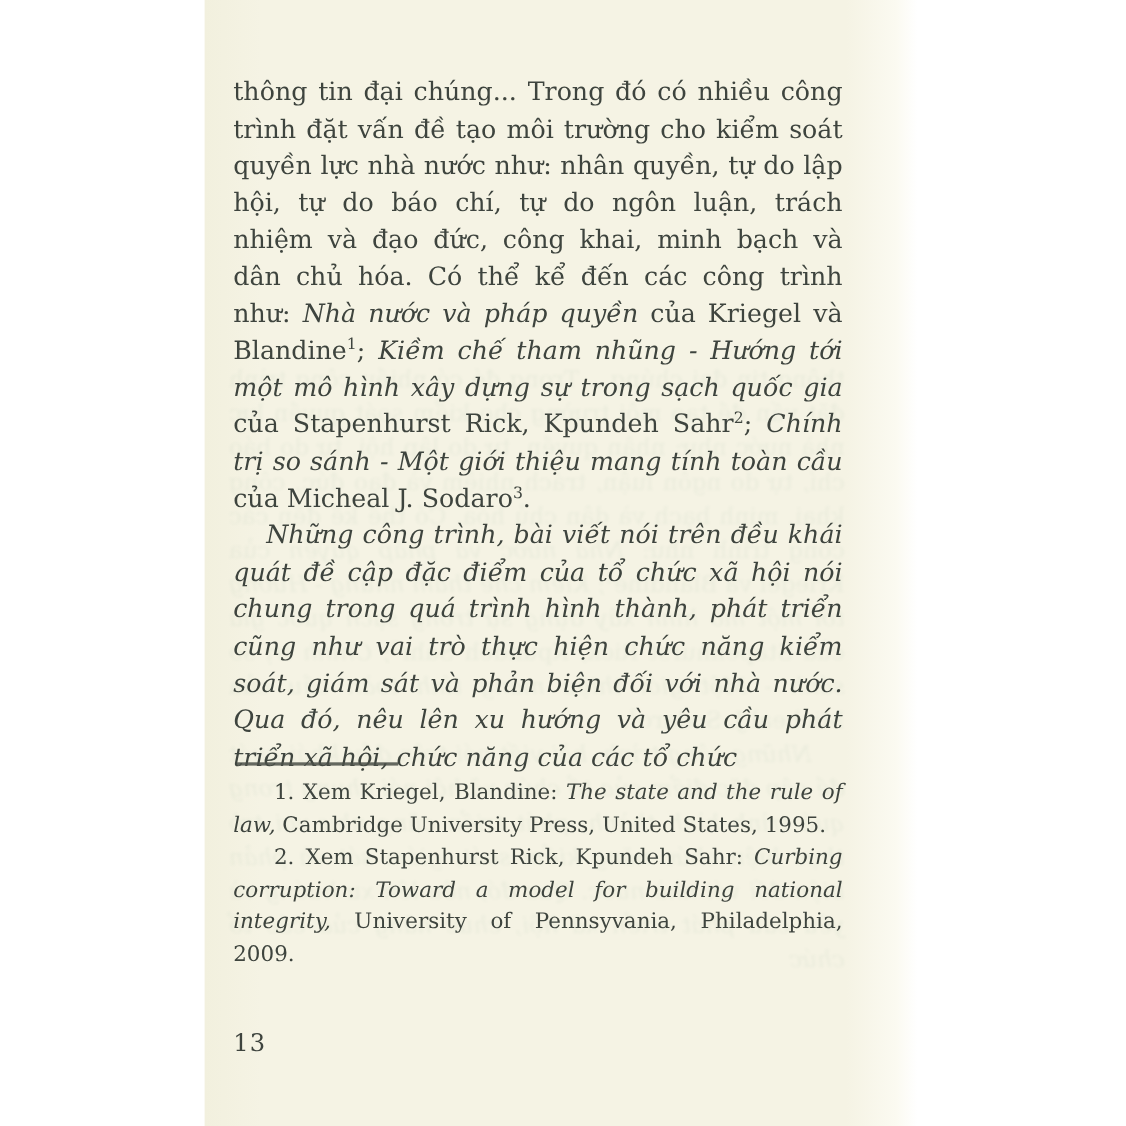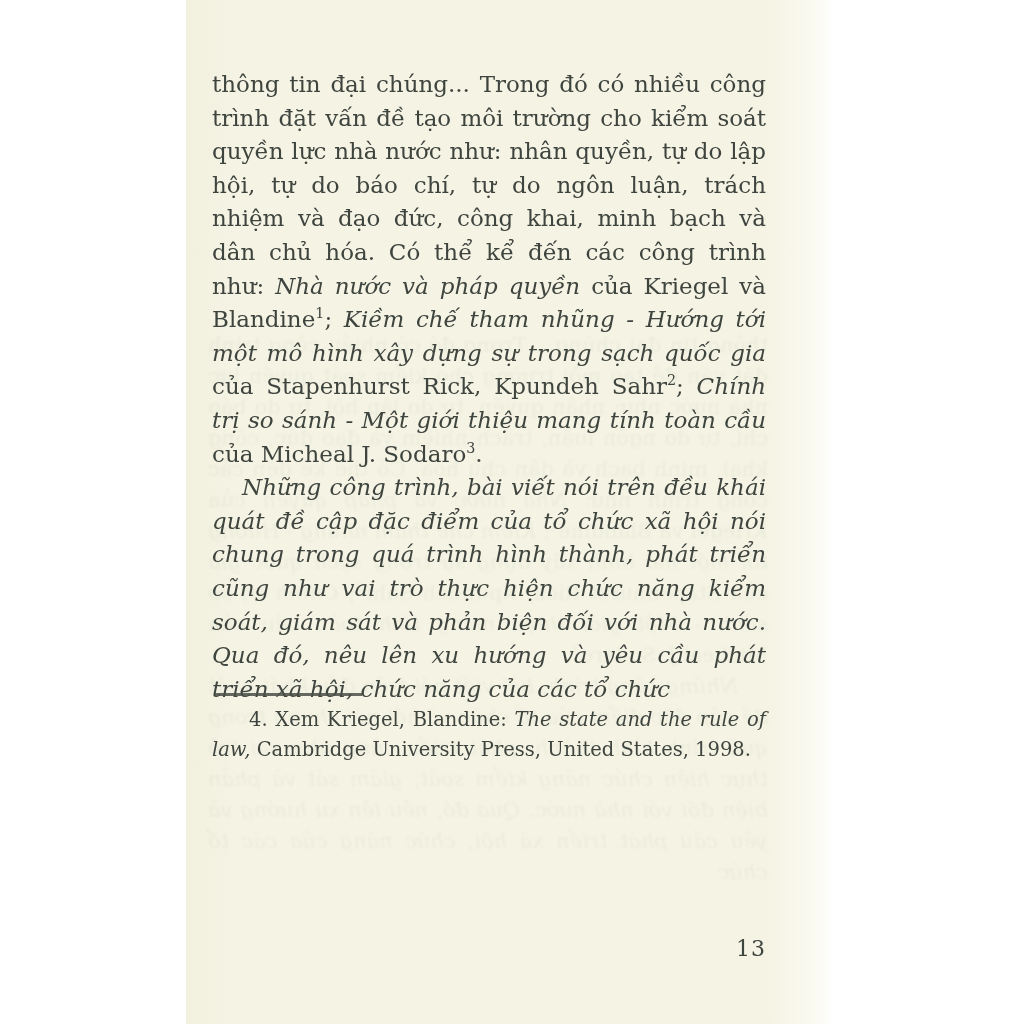--- a/index.html
+++ b/index.html
@@ -49,21 +49,20 @@
     width:554px;
     font-size:19.5px;
     line-height:29.6px;
     text-align:justify;
   }
   .footnotes p{margin:0; text-indent:37px;}
   .page-number{
     position:absolute;
     left:26px; top:936px;
     width:554px;
-    text-align:right;
     font-size:22px;
     letter-spacing:1px;
   }
   
   .bleed-through{
     position:absolute;
     left:22px; top:330px;
     width:560px;
     font-size:21px;
     line-height:31px;
@@ -86,18 +85,19 @@
   </div>
 
   <div class="text-column">
     <p><span>thông tin đại chúng... Trong đó có nhiều công trình đặt vấn đề tạo môi trường cho kiểm soát quyền lực nhà nước như: nhân quyền, tự do lập hội, tự do báo chí, tự do ngôn luận, trách nhiệm và đạo đức, công khai, minh bạch và dân chủ hóa. Có thể kể đến các công trình như: </span><span class="it">Nhà nước và pháp quyền</span><span> của Kriegel và Blandine</span><sup>1</sup><span>; </span><span class="it">Kiềm chế tham nhũng - Hướng tới một mô hình xây dựng sự trong sạch quốc gia</span><span> của Stapenhurst Rick, Kpundeh Sahr</span><sup>2</sup><span>; </span><span class="it">Chính trị so sánh - Một giới thiệu mang tính toàn cầu</span><span> của Micheal J. Sodaro</span><sup>3</sup><span>.</span></p>
     <p class="para-indent"><span>Những công trình, bài viết nói trên đều khái quát đề cập đặc điểm của tổ chức xã hội nói chung trong quá trình hình thành, phát triển cũng như vai trò thực hiện chức năng kiểm soát, giám sát và phản biện đối với nhà nước. Qua đó, nêu lên xu hướng và yêu cầu phát triển xã hội, chức năng của các tổ chức</span></p>
   </div>
 
   <div class="footnote-rule"></div>
 
   <div class="footnotes">
-    <p><span>4. Xem Kriegel, Blandine: </span><span class="it">The state and the rule of law,</span><span> Cambridge University Press, United States, 1998.</span></p>
+    <p><span>1. Xem Kriegel, Blandine: </span><span class="it">The state and the rule of law,</span><span> Cambridge University Press, United States, 1995.</span></p>
+    <p><span>2. Xem Stapenhurst Rick, Kpundeh Sahr: </span><span class="it">Curbing corruption: Toward a model for building national integrity,</span><span> University of Pennsyvania, Philadelphia, 2009.</span></p>
   </div>
 
   <div class="page-number">13</div>
 
 </div>
 
 </body></html>

